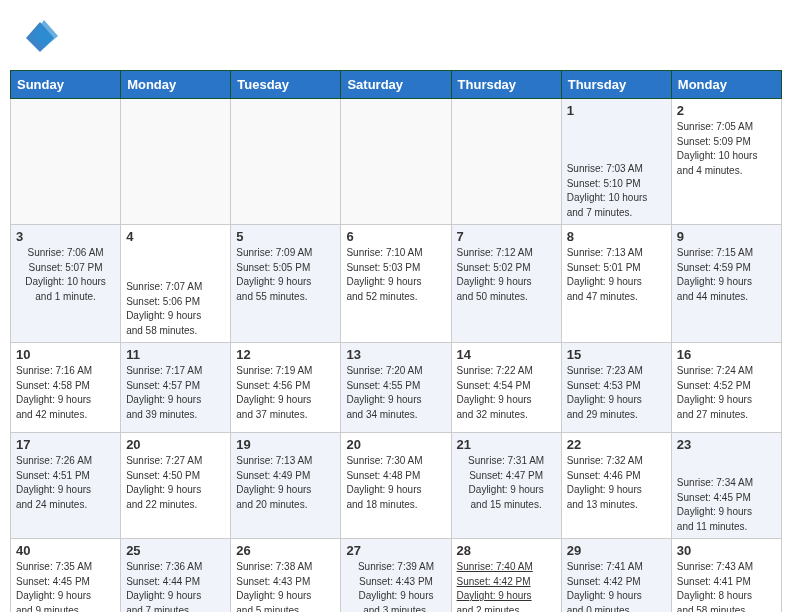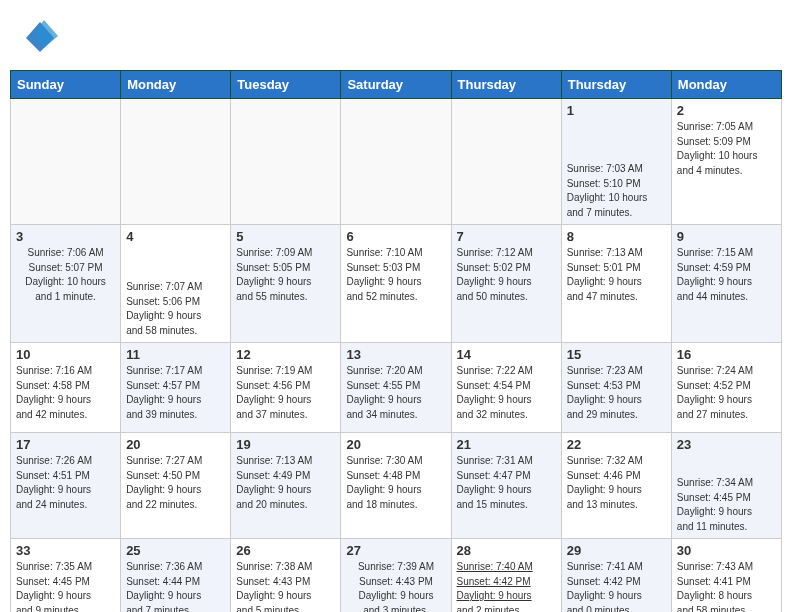--- a/index.html
+++ b/index.html
@@ -259,21 +259,21 @@
           </td>
           <td>
             <span class="day-num">20</span>
             <div class="day-info" style="white-space: pre-line;">Sunrise: 7:30 AM
 Sunset: 4:48 PM
 Daylight: 9 hours
 and 18 minutes.</div>
           </td>
           <td class="shaded">
             <span class="day-num">21</span>
-            <div class="day-info" style="white-space: pre-line;">Sunrise: 7:31 AM
+            <div class="day-info" style="white-space: pre-line; text-align: center;">Sunrise: 7:31 AM
 Sunset: 4:47 PM
 Daylight: 9 hours
 and 15 minutes.</div>
           </td>
           <td>
             <span class="day-num">22</span>
             <div class="day-info" style="white-space: pre-line;">Sunrise: 7:32 AM
 Sunset: 4:46 PM
 Daylight: 9 hours
 and 13 minutes.</div>
@@ -281,21 +281,21 @@
           <td class="shaded">
             <span class="day-num">23</span>
             <div class="day-info" style="white-space: pre-line; margin-top: 24px;">Sunrise: 7:34 AM
 Sunset: 4:45 PM
 Daylight: 9 hours
 and 11 minutes.</div>
           </td>
         </tr>
         <tr>
           <td>
-            <span class="day-num">33</span>
+            <span class="day-num">40</span>
             <div class="day-info" style="white-space: pre-line;">Sunrise: 7:35 AM
 Sunset: 4:45 PM
 Daylight: 9 hours
 and 9 minutes.</div>
           </td>
           <td class="shaded">
             <span class="day-num">25</span>
             <div class="day-info" style="white-space: pre-line;">Sunrise: 7:36 AM
 Sunset: 4:44 PM
 Daylight: 9 hours

